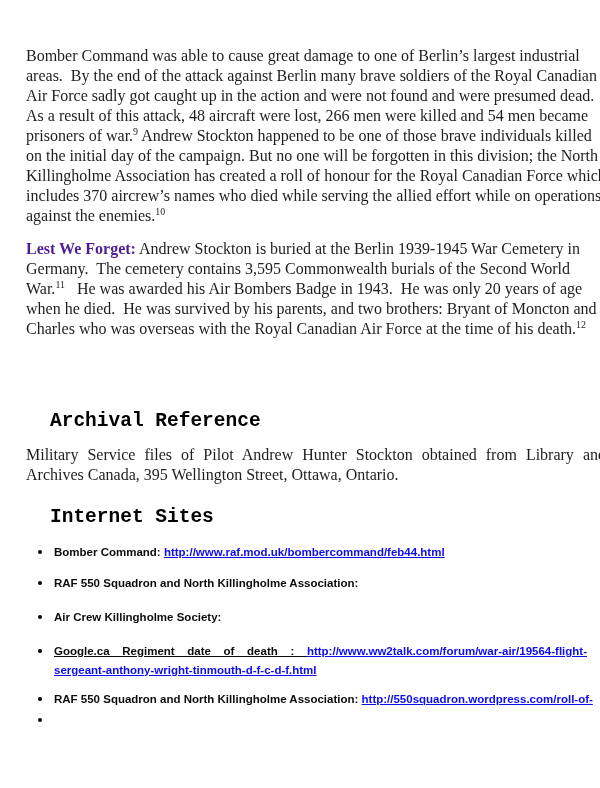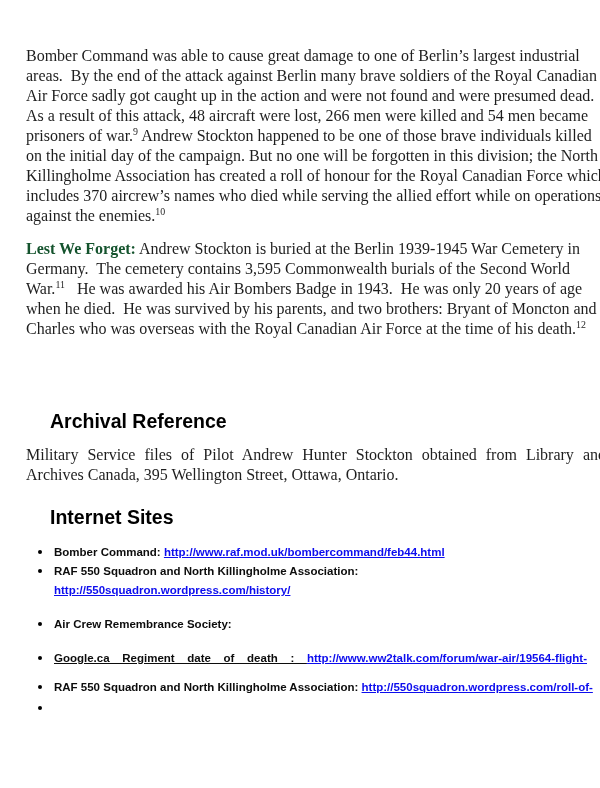--- a/index.html
+++ b/index.html
@@ -15,47 +15,47 @@
   }
   .body-p {
     margin: 13px;
     width: 580px;
     font-size: 16px;
     line-height: 20px;
     color: #1e1e1e;
     white-space: pre-wrap;
   }
   .p2 { margin-top: 8px; }
-  .body-p strong { color: #14532d; }
+  .body-p strong { color: #4c1d95; }
   sup { font-size: 0.62em; vertical-align: super; line-height: 0; }
   .heading {
     margin: 70px 0 0 37px;
     font-size: 19.5px;
     line-height: 24px;
     font-weight: bold;
     color: #000;
-    font-family: Liberation Sans, sans-serif;
+    font-family: Liberation Mono, monospace;
   }
   .archival-body {
     margin-top: 12px;
     text-align: justify;
     white-space: normal;
   }
   .h-internet { margin-top: 20px; }
   .bullets {
     list-style: none;
     margin: 14px 0 0 25px;
     padding: 0;
     width: 550px;
   }
   .bullets li {
     display: flex;
     align-items: flex-start;
   }
-  .b1 { }
+  .b1 { margin-bottom: 12px; }
   .b2 { margin-bottom: 15px; }
   .b3 { margin-bottom: 15px; }
   .b4 { margin-bottom: 10px; }
   .b5 { margin-bottom: 2px; }
   .b6 { margin-bottom: 0; }
   .dot {
     flex: 0 0 4px;
     width: 4px;
     height: 4px;
     border-radius: 50%;
@@ -102,35 +102,35 @@
       <span class="dot"></span>
       <div class="btxt">
         <div class="line"><span>Bomber Command: </span><a class="lnk">http://www.raf.mod.uk/bombercommand/feb44.html</a></div>
       </div>
     </li>
 
     <li class="b2">
       <span class="dot"></span>
       <div class="btxt">
         <div class="line">RAF 550 Squadron and North Killingholme Association:</div>
-        <div class="line"><a class="lnk">http://550squadron.wordpress.com/history/</a></div>
       </div>
     </li>
 
     <li class="b3">
       <span class="dot"></span>
       <div class="btxt">
-        <div class="line">Air Crew Remembrance Society:</div>
+        <div class="line">Air Crew Killingholme Society:</div>
       </div>
     </li>
 
     <li class="b4">
       <span class="dot"></span>
       <div class="btxt">
         <div class="line jline"><span class="ul-label">Google.ca Regiment date of death : </span><a class="lnk">http://www.ww2talk.com/forum/war-air/19564-flight-</a></div>
+        <div class="line"><a class="lnk">sergeant-anthony-wright-tinmouth-d-f-c-d-f.html</a></div>
       </div>
     </li>
 
     <li class="b5">
       <span class="dot"></span>
       <div class="btxt">
         <div class="line nowrap"><span>RAF 550 Squadron and North Killingholme Association: </span><a class="lnk">http://550squadron.wordpress.com/roll-of-</a></div>
       </div>
     </li>
 

